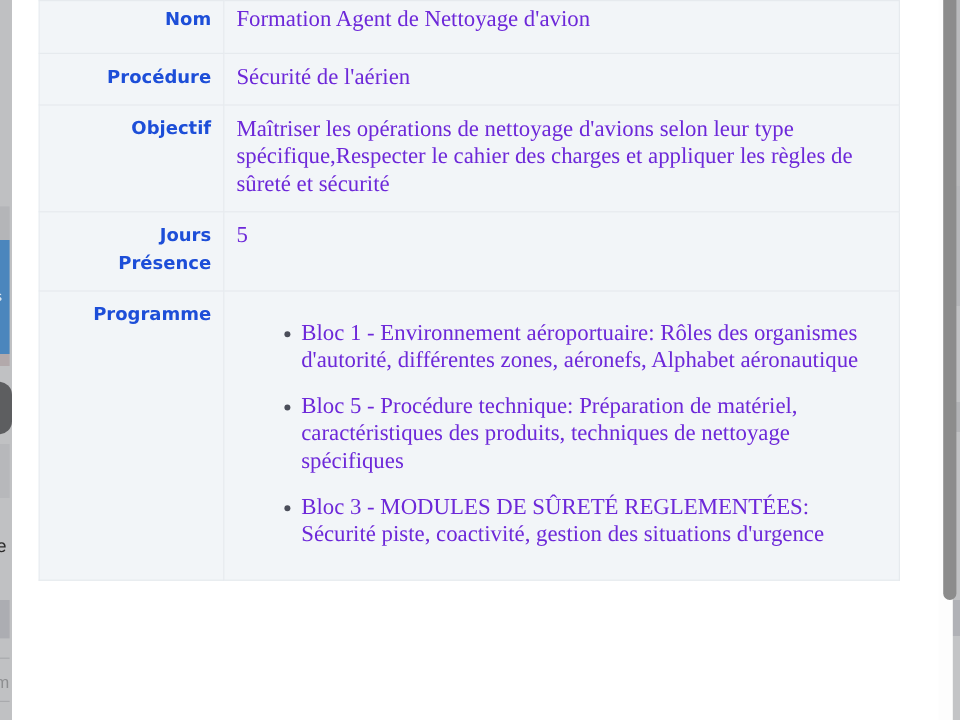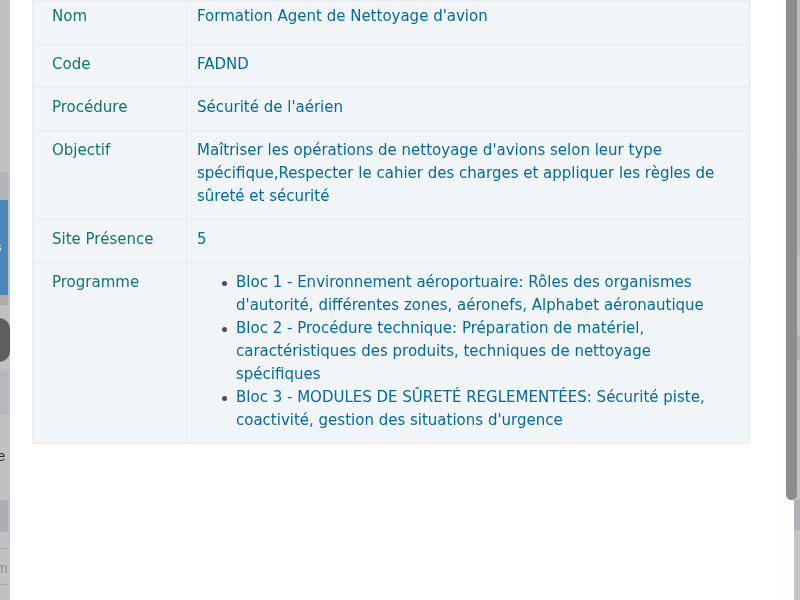--- a/index.html
+++ b/index.html
@@ -106,44 +106,46 @@
       font-family: "DejaVu Sans", sans-serif;
     }
     table.details td {
       border: 1px solid #e6eaee;
       vertical-align: top;
       padding: 0;
     }
     td.label {
       width: 124px;
       padding: 5px 10px 10px 19px !important;
-      font-weight: normal;
+      font-weight: bold;
       font-size: 15px;
       line-height: 23px;
-      color: #0f766e;
+      color: #1d4ed8;
+      text-align: right;
     }
     td.value {
       padding: 5px 10px 10px 10px !important;
-      font-size: 15px;
+      font-size: 19px;
       line-height: 23px;
-      color: #0369a1;
+      color: #6d28d9;
+      font-family: Liberation Serif, serif;
     }
     .row-nom td { padding-top: 4px !important; height: 24px; }
     .row-nom td.label, .row-nom td.value { padding-top: 4px !important; padding-bottom: 15px !important; }
     .row-std td.label, .row-std td.value { padding-top: 8px !important; padding-bottom: 11px !important; }
 
     ul.programme {
       margin: 0;
       padding: 0 0 0 39px;
       list-style: none;
     }
     ul.programme li {
       position: relative;
       padding-left: 0;
-      margin: 0;
+      margin: 15px;
     }
     ul.programme li::before {
       content: "";
       position: absolute;
       left: -14px;
       top: 10px;
       width: 5px; height: 5px;
       border-radius: 50%;
       background: #4b4e5a;
     }
@@ -196,41 +198,37 @@
 
 <div class="modal">
   <div class="modal-body">
     <table class="details">
       <tbody>
         <tr class="row-nom">
           <td class="label">Nom</td>
           <td class="value">Formation Agent de Nettoyage d'avion</td>
         </tr>
         <tr class="row-std">
-          <td class="label">Code</td>
-          <td class="value">FADND</td>
-        </tr>
-        <tr class="row-std">
           <td class="label">Procédure</td>
           <td class="value">Sécurité de l'aérien</td>
         </tr>
         <tr class="row-std">
           <td class="label">Objectif</td>
           <td class="value">Maîtriser les opérations de nettoyage d'avions selon leur type spécifique,Respecter le cahier des charges et appliquer les règles de sûreté et sécurité</td>
         </tr>
         <tr class="row-std">
-          <td class="label">Site Présence</td>
+          <td class="label">Jours Présence</td>
           <td class="value">5</td>
         </tr>
         <tr class="row-std">
           <td class="label">Programme</td>
           <td class="value">
             <ul class="programme">
               <li>Bloc 1 - Environnement aéroportuaire: Rôles des organismes d'autorité, différentes zones, aéronefs, Alphabet aéronautique</li>
-              <li>Bloc 2 - Procédure technique: Préparation de matériel, caractéristiques des produits, techniques de nettoyage spécifiques</li>
+              <li>Bloc 5 - Procédure technique: Préparation de matériel, caractéristiques des produits, techniques de nettoyage spécifiques</li>
               <li>Bloc 3 - MODULES DE SÛRETÉ REGLEMENTÉES: Sécurité piste, coactivité, gestion des situations d'urgence</li>
             </ul>
           </td>
         </tr>
       </tbody>
     </table>
   </div>
 
   <div class="scroll-track"></div>
   <div class="scroll-thumb"></div>

